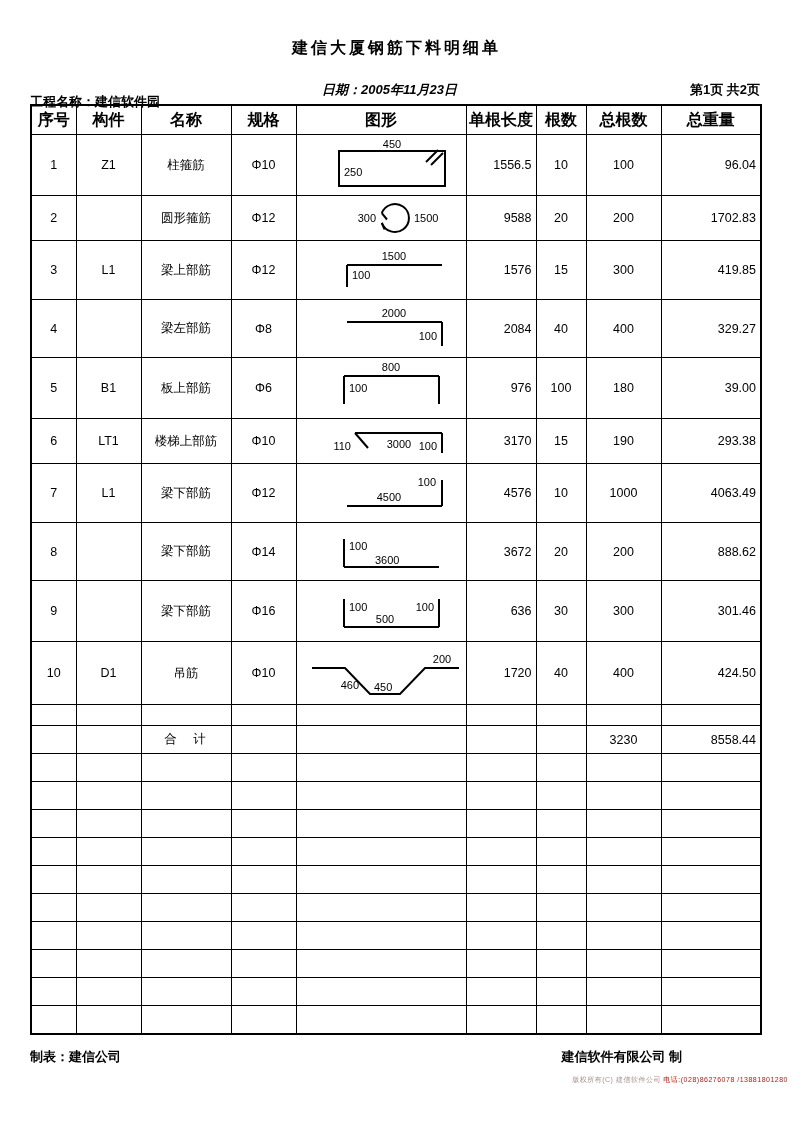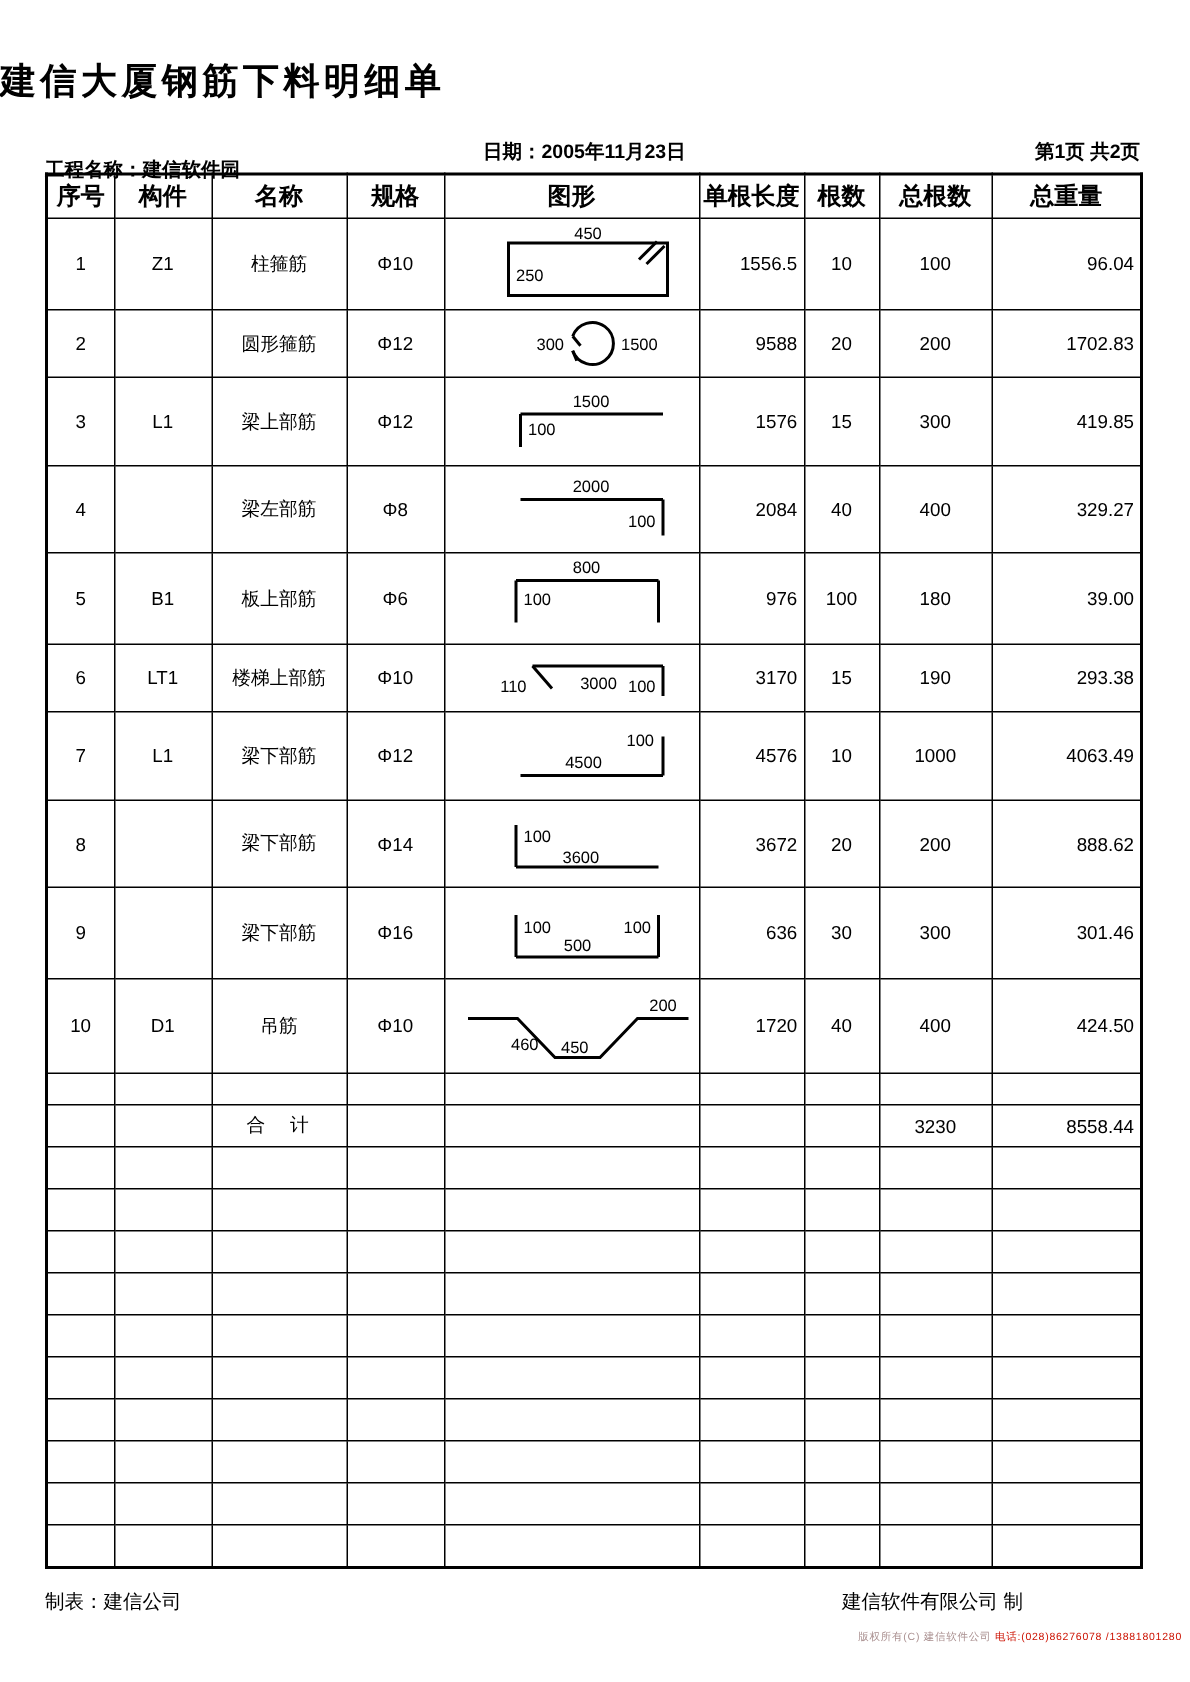--- a/index.html
+++ b/index.html
@@ -1,45 +1,45 @@
 <!DOCTYPE html>
 <html><head>
 <meta charset="utf-8">
 <style>
   html,body{margin:0;padding:0;background:#fff;}
   .page{
     width:793px;height:1121px;background:#fff;color:#000;position:relative;overflow:hidden;
     font-family:"Liberation Sans","DejaVu Sans",sans-serif;
   }
   .title{
-    margin:0;padding-top:38px;
-    font-size:24px;font-weight:bold;letter-spacing:3px;
+    margin:0;padding-top:38px;text-align:center;
+    font-size:16px;font-weight:bold;letter-spacing:3px;
   }
   .meta{position:relative;height:18px;margin:22px 33px 5px 30px;font-size:13px;font-weight:600;}
   .meta-project{position:absolute;left:0;top:12px;}
-  .meta-date{position:absolute;left:292px;top:0;}
+  .meta-date{position:absolute;left:292px;top:0;font-style:italic;}
   .meta-page{position:absolute;right:0;top:0;}
   table.sheet{
     border-collapse:collapse;table-layout:fixed;
     width:730px;margin-left:30px;
     border:2px solid #000;
   }
   .sheet th,.sheet td{border:1px solid #000;padding:0;overflow:hidden;}
   .sheet th{font-size:16px;font-weight:600;height:28px;text-align:center;}
   .sheet td{font-size:12.5px;}
   td.c{text-align:center;}
   td.num-r{text-align:right;padding-right:4px;}
   td.shape-cell{text-align:center;vertical-align:middle;}
   td.shape-cell svg{display:block;margin:0 auto;}
   .shape-line{stroke:#000;stroke-width:2;fill:none;}
   svg text{font-size:11px;fill:#000;font-family:"Liberation Sans","DejaVu Sans",sans-serif;}
   .total-label{letter-spacing:2px;}
   .footer{
     width:652px;margin:13px 0 0 30px;display:flex;justify-content:space-between;
-    font-size:13px;font-weight:400;
+    font-size:13px;font-weight:700;
   }
   .copyright{
     margin-top:9px;text-align:right;padding-right:5px;
     font-size:7px;letter-spacing:0.5px;
   }
   .copyright .cp-left{color:#a98f8f;}
   .copyright .cp-phone{color:#cc1100;}
 </style>
 </head>
 <body>

